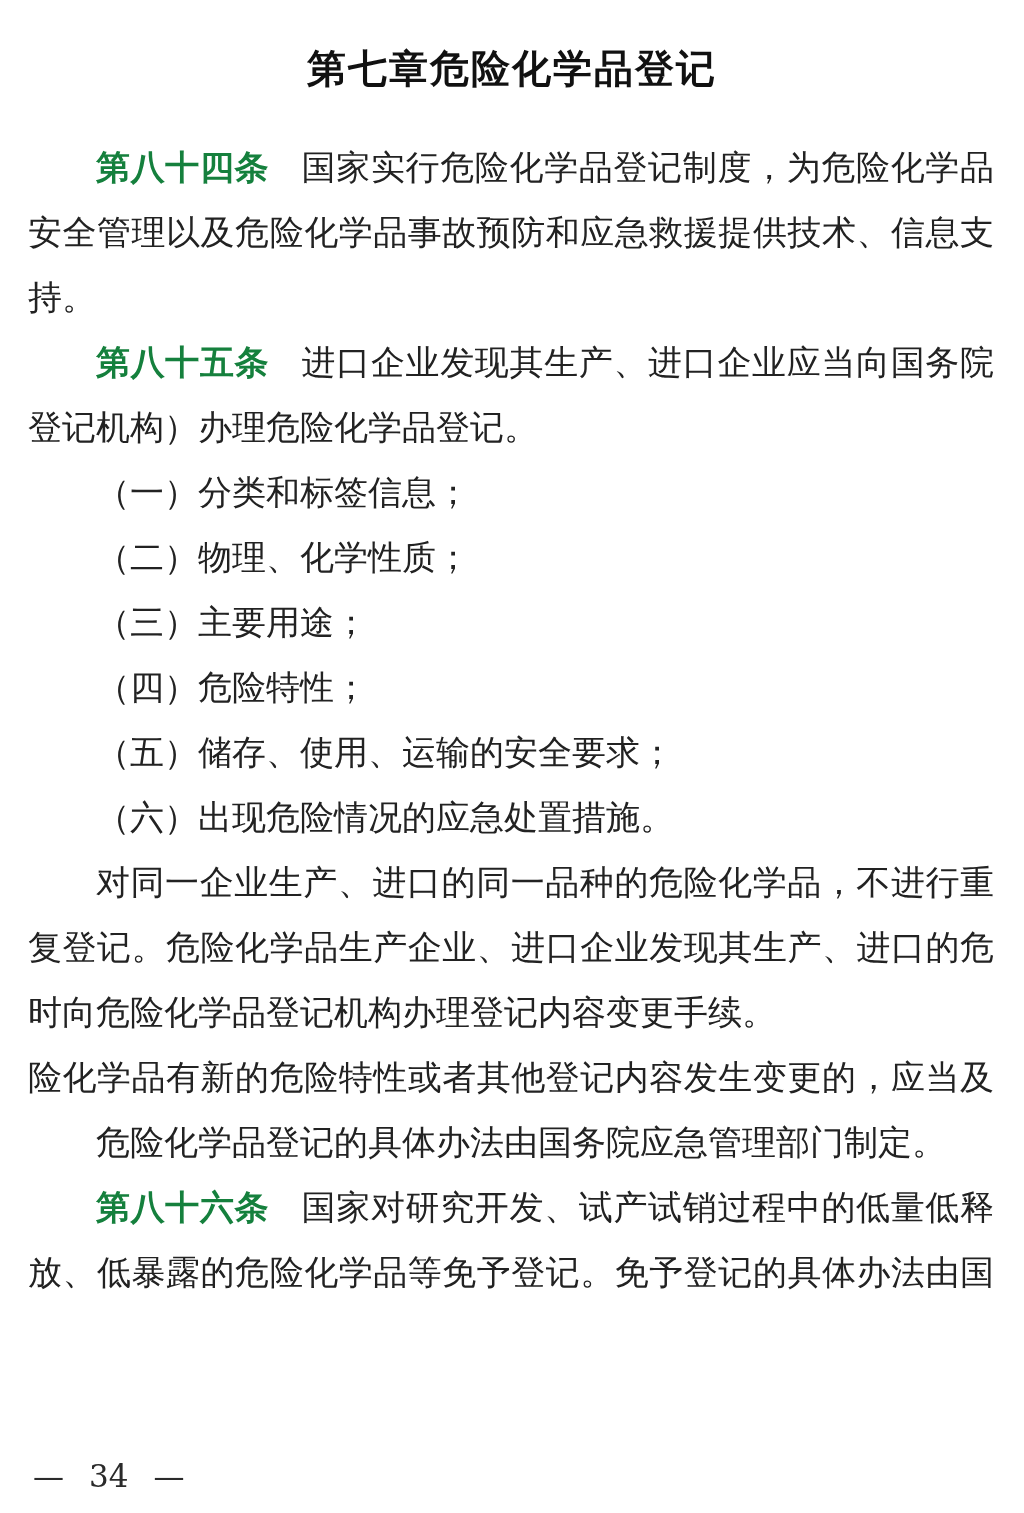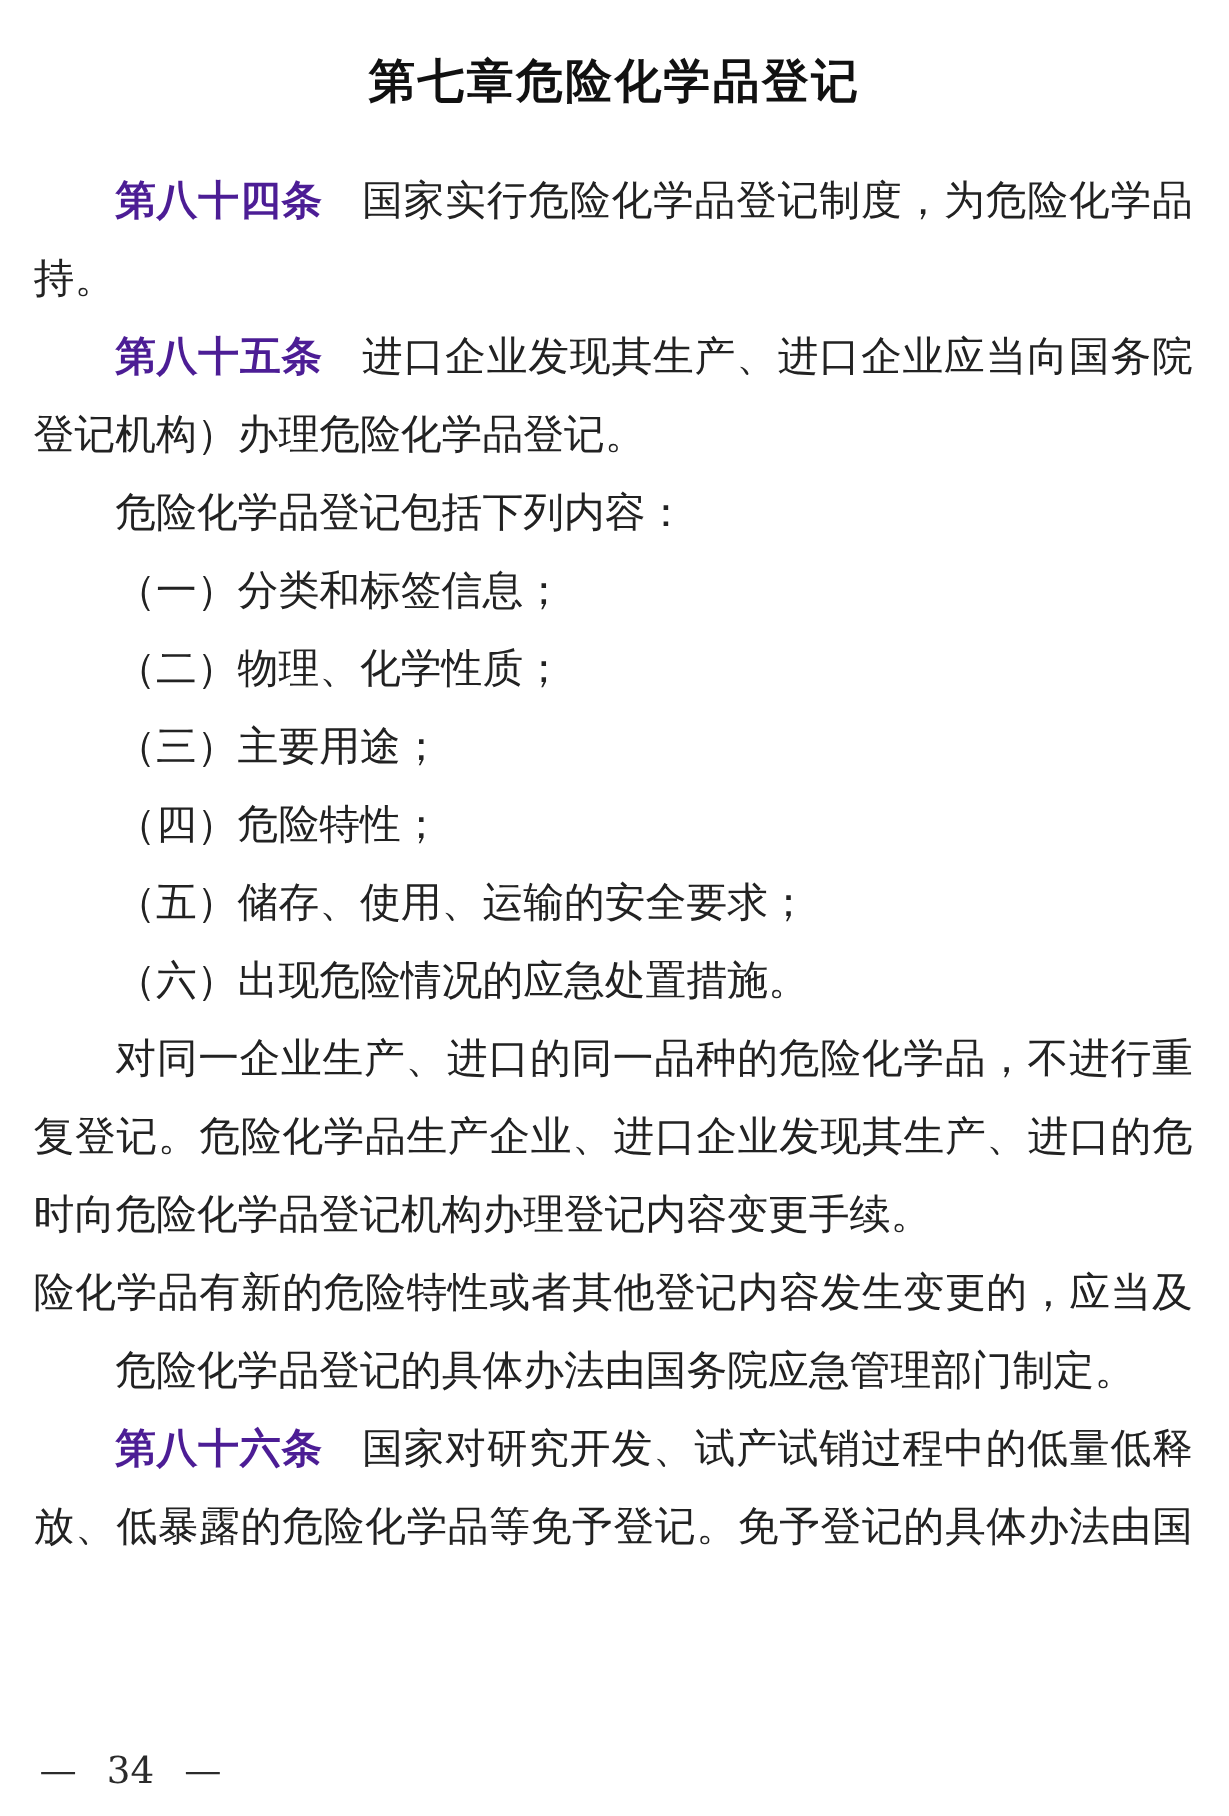--- a/index.html
+++ b/index.html
@@ -38,21 +38,21 @@
   }
   .line.indent { padding-left: 68px; }
   .line.justify {
     text-align: justify;
     text-align-last: justify;
     text-justify: inter-character;
   }
   .art-num {
     font-family: Liberation Sans, sans-serif;
     font-weight: 700;
-    color: #4c1d95;
+    color: #15803d;
     margin-right: 0.95em;
   }
   .footer {
     position: absolute;
     left: 33px;
     bottom: 19px;
     display: flex;
     align-items: center;
     gap: 25px;
     font-family: "DejaVu Serif", serif;
@@ -67,24 +67,24 @@
 <div class="page">
 
   <h1 class="title">
     <span>第七章</span>
     <span>危险化学品登记</span>
   </h1>
 
   <div class="body-text">
 
   <div class="line indent justify"><span class="art-num">第八十四条</span><span>国家实行危险化学品登记制度，为危险化学品</span></div>
+      <div class="line justify"><span>安全管理以及危险化学品事故预防和应急救援提供技术、信息支</span></div>
       <div class="line"><span>持。</span></div>
       <div class="line indent justify"><span class="art-num">第八十五条</span><span>进口企业发现其生产、进口企业应当向国务院</span></div>
       <div class="line"><span>登记机构）办理危险化学品登记。</span></div>
-      <div class="line indent"><span>危险化学品登记包括下列内容：</span></div>
       <div class="line indent"><span>（一）分类和标签信息；</span></div>
       <div class="line indent"><span>（二）物理、化学性质；</span></div>
       <div class="line indent"><span>（三）主要用途；</span></div>
       <div class="line indent"><span>（四）危险特性；</span></div>
       <div class="line indent"><span>（五）储存、使用、运输的安全要求；</span></div>
       <div class="line indent"><span>（六）出现危险情况的应急处置措施。</span></div>
       <div class="line indent justify"><span>对同一企业生产、进口的同一品种的危险化学品，不进行重</span></div>
       <div class="line justify"><span>复登记。危险化学品生产企业、进口企业发现其生产、进口的危</span></div>
       <div class="line"><span>时向危险化学品登记机构办理登记内容变更手续。</span></div>
       <div class="line justify"><span>险化学品有新的危险特性或者其他登记内容发生变更的，应当及</span></div>

